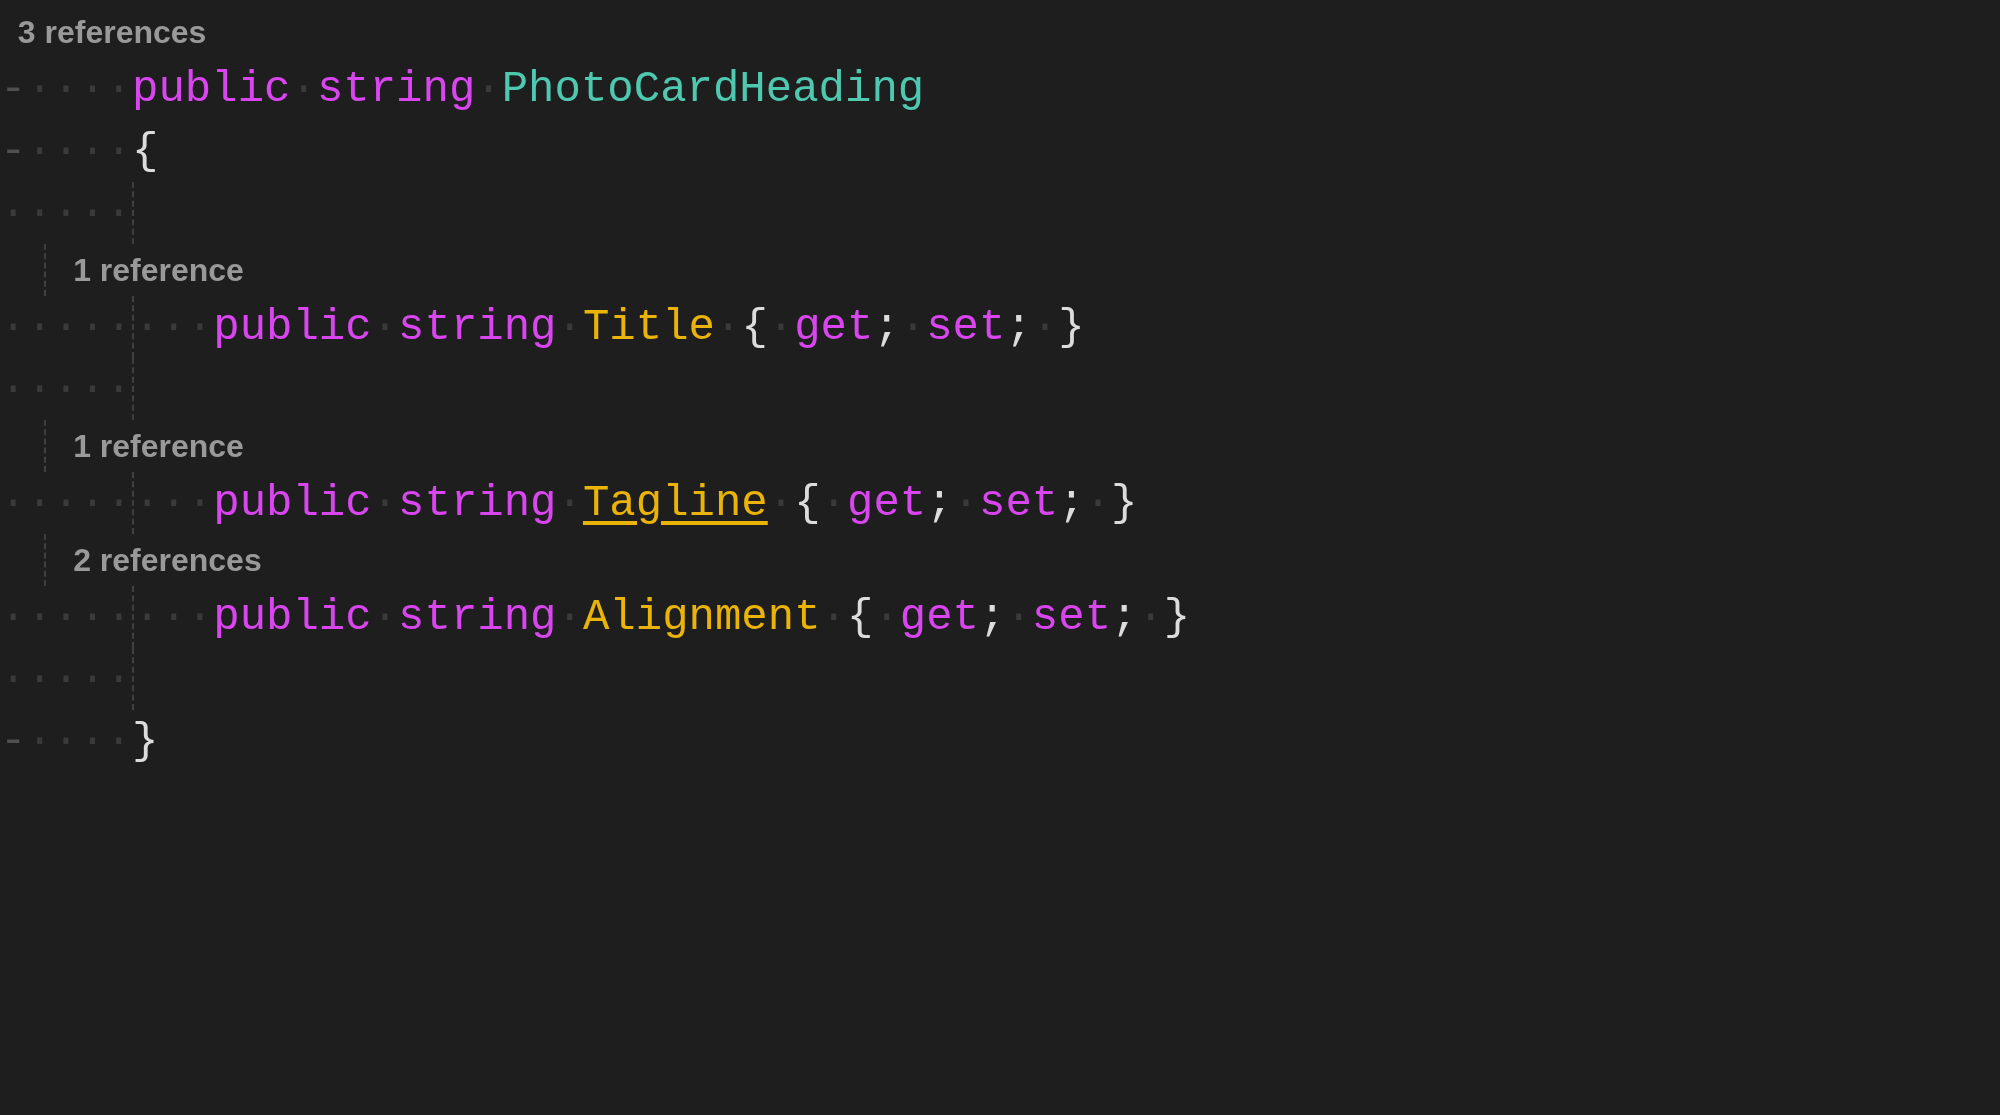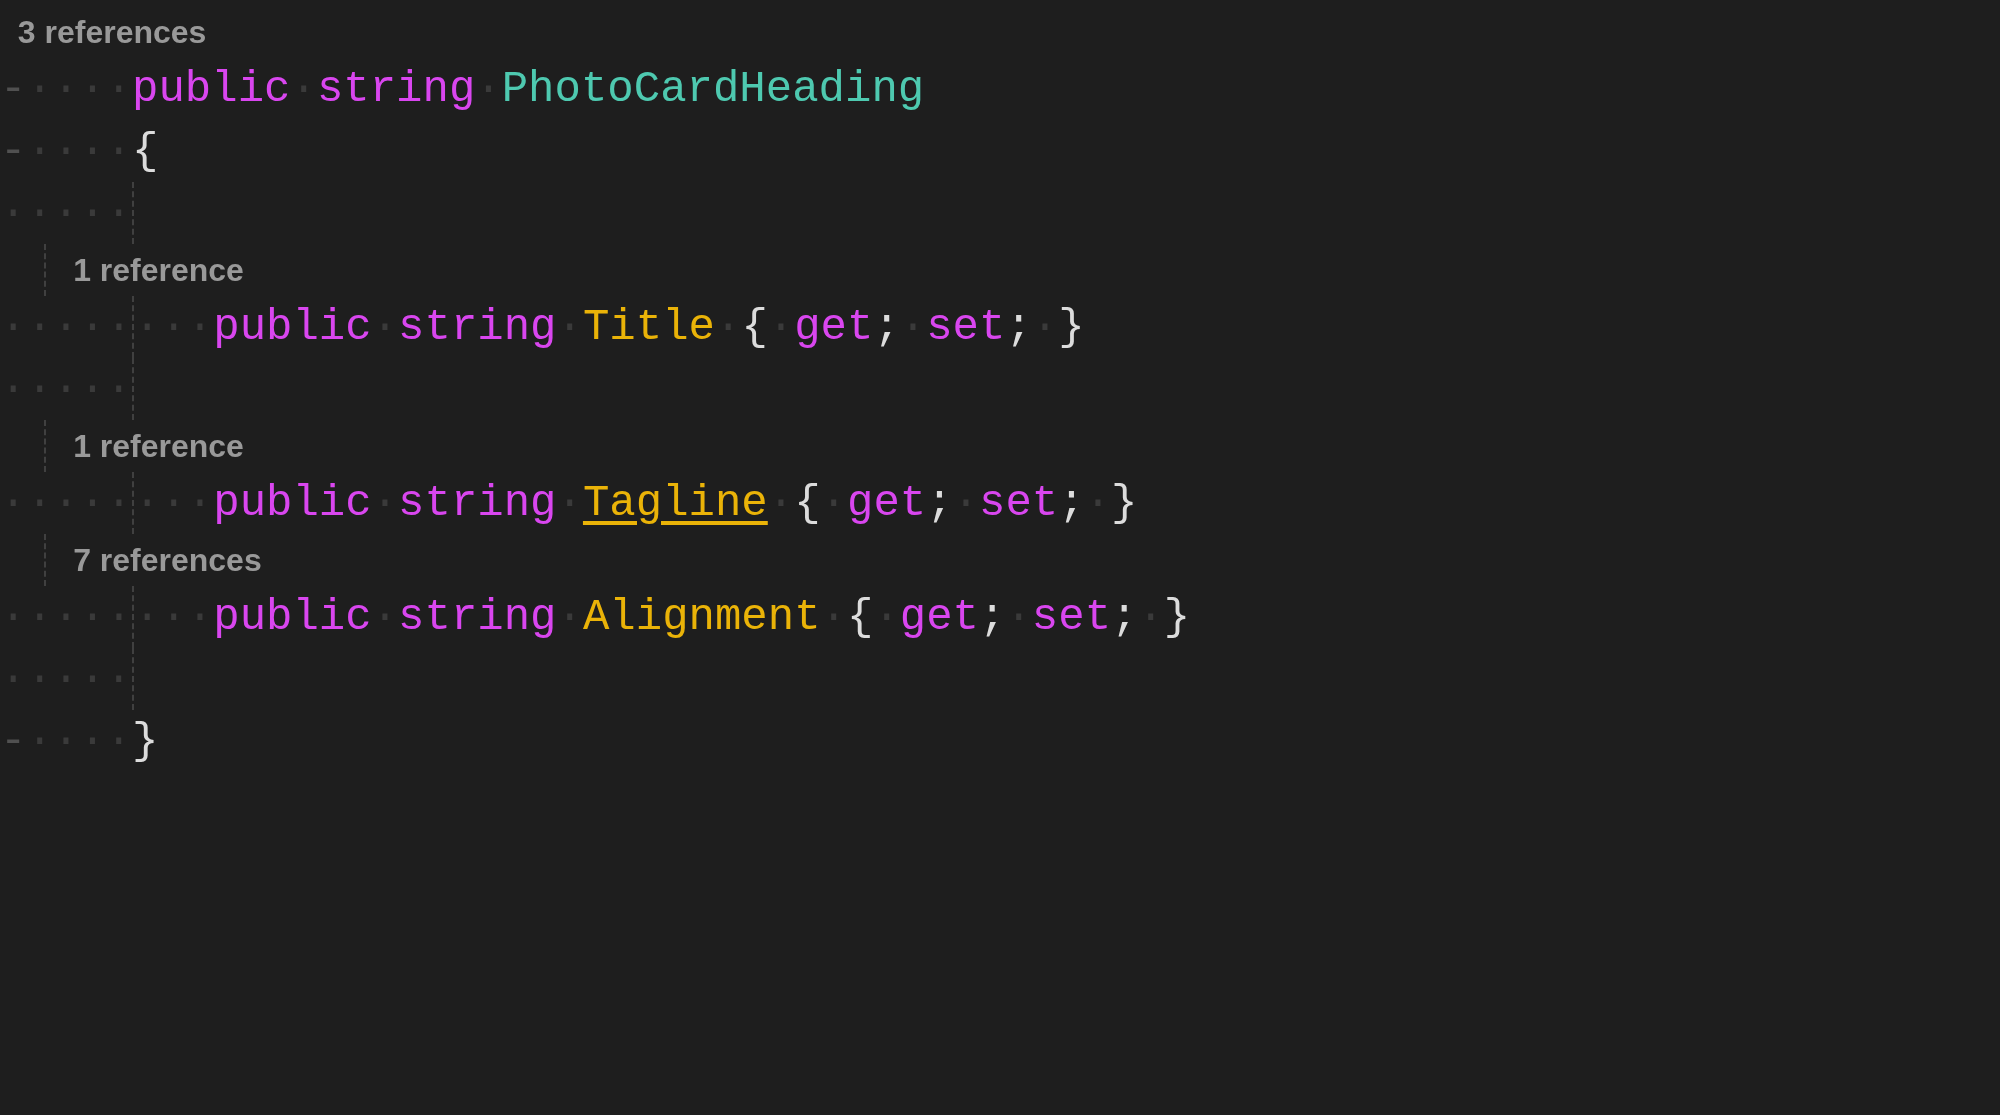--- a/index.html
+++ b/index.html
@@ -82,21 +82,21 @@
   <span class="codelens"><span class="leading">     </span><span class="guide-col2"></span><span class="leading">   </span><span>1 reference</span></span>
 
   <span class="line"><span class="leading">····</span><span class="leading">·</span><span class="guide-col"></span><span class="leading">···</span><span class="kw">public</span><span class="leading">·</span><span class="kw">string</span><span class="leading">·</span><span class="ident">Title</span><span class="leading">·</span><span class="punct">{</span><span class="leading">·</span><span class="kw">get</span><span class="punct">;</span><span class="leading">·</span><span class="kw">set</span><span class="punct">;</span><span class="leading">·</span><span class="punct">}</span></span>
 
   <span class="line"><span class="leading">·····</span><span class="guide-col"></span></span>
 
   <span class="codelens"><span class="leading">     </span><span class="guide-col2"></span><span class="leading">   </span><span>1 reference</span></span>
 
   <span class="line"><span class="leading">····</span><span class="leading">·</span><span class="guide-col"></span><span class="leading">···</span><span class="kw">public</span><span class="leading">·</span><span class="kw">string</span><span class="leading">·</span><span class="ident squiggle">Tagline</span><span class="leading">·</span><span class="punct">{</span><span class="leading">·</span><span class="kw">get</span><span class="punct">;</span><span class="leading">·</span><span class="kw">set</span><span class="punct">;</span><span class="leading">·</span><span class="punct">}</span></span>
 
-  <span class="codelens"><span class="leading">     </span><span class="guide-col2"></span><span class="leading">   </span><span>7 references</span></span>
+  <span class="codelens"><span class="leading">     </span><span class="guide-col2"></span><span class="leading">   </span><span>2 references</span></span>
 
   <span class="line"><span class="leading">····</span><span class="leading">·</span><span class="guide-col"></span><span class="leading">···</span><span class="kw">public</span><span class="leading">·</span><span class="kw">string</span><span class="leading">·</span><span class="ident">Alignment</span><span class="leading">·</span><span class="punct">{</span><span class="leading">·</span><span class="kw">get</span><span class="punct">;</span><span class="leading">·</span><span class="kw">set</span><span class="punct">;</span><span class="leading">·</span><span class="punct">}</span></span>
 
   <span class="line"><span class="leading">·····</span><span class="guide-col"></span></span>
 
   <span class="line"><span class="gdash">-</span><span class="leading">····</span><span class="punct">}</span></span>
 
 </div>
 
 </body></html>

